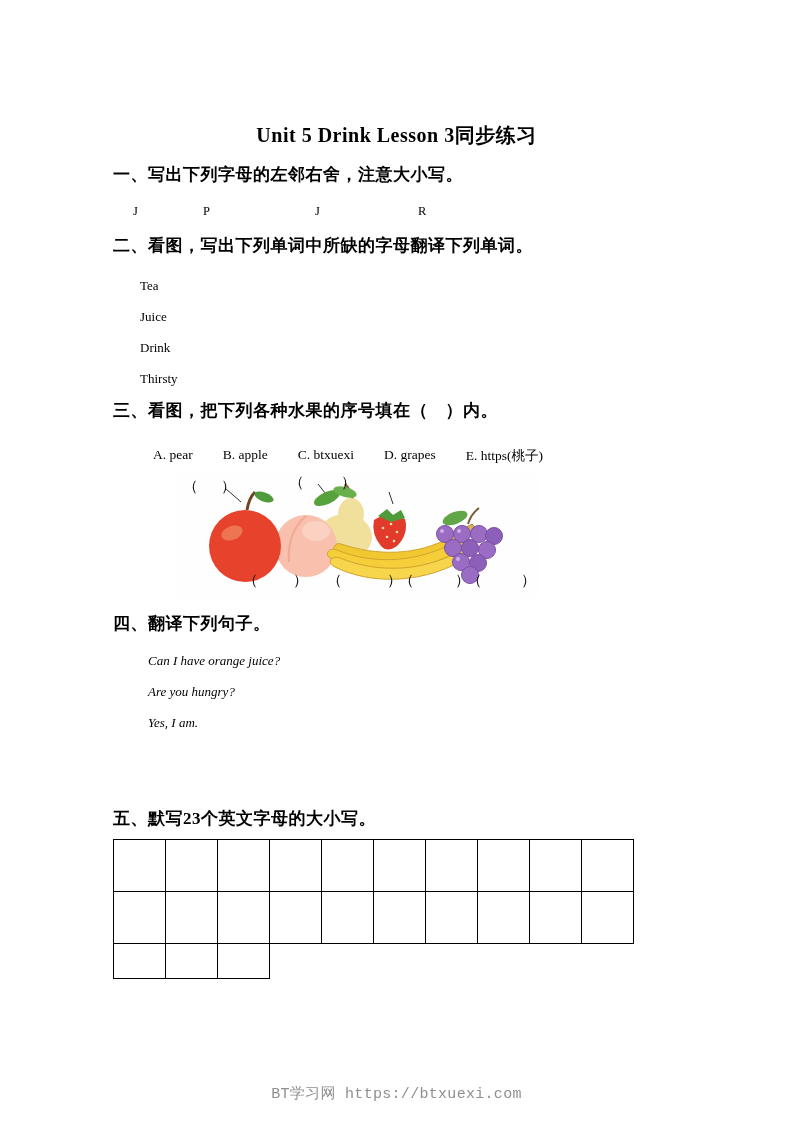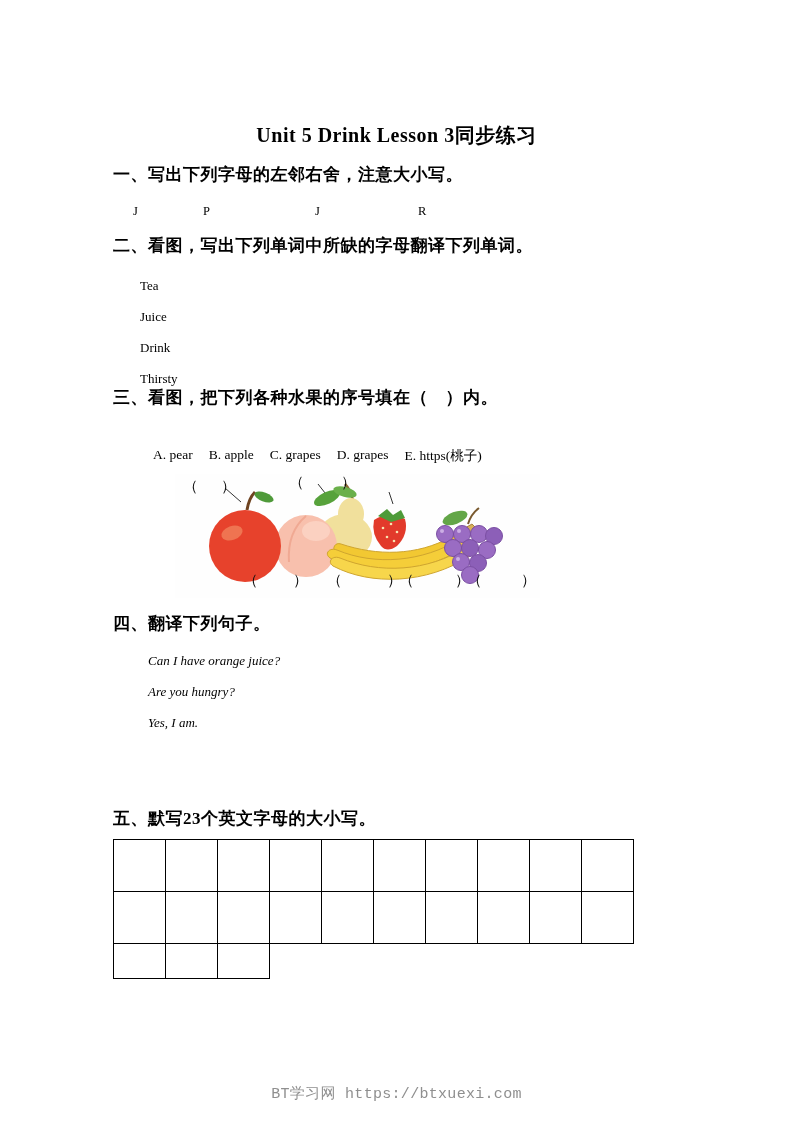--- a/index.html
+++ b/index.html
@@ -24,21 +24,21 @@
     white-space:nowrap;
   }
   .letters-row { position:absolute; top:188px; left:0; width:100%; height:18px; }
   .letters-row span {
     position:absolute; font-size:12.5px;
   }
   .word-list { position:absolute; left:140px; top:254px; }
   .word-list div { line-height:31px; font-size:13px; }
   .options-row {
     position:absolute; left:153px; top:431px;
-    display:flex; gap:16px; font-size:13.5px; white-space:nowrap;
+    display:flex; gap:30px; font-size:13.5px; white-space:nowrap;
   }
   .fruit-image {
     position:absolute; left:175px; top:458px;
     width:365px; height:124px;
     background:#fefefe;
   }
   .fruit-image svg { position:absolute; left:0; top:0; }
   .paren {
     position:absolute; font-size:15px; line-height:16px; color:#111;
   }
@@ -74,25 +74,25 @@
   </div>
 
   <div class="sec-heading" style="top:218px;">二、看图，写出下列单词中所缺的字母翻译下列单词。</div>
   <div class="word-list">
     <div>Tea</div>
     <div>Juice</div>
     <div>Drink</div>
     <div>Thirsty</div>
   </div>
 
-  <div class="sec-heading" style="top:370px;text-align:center;">三、看图，把下列各种水果的序号填在（　）内。</div>
+  <div class="sec-heading" style="top:383px;text-align:center;">三、看图，把下列各种水果的序号填在（　）内。</div>
   <div class="options-row">
     <span>A. pear</span>
     <span>B. apple</span>
-    <span>C. grapes</span>
+    <span>C. btxuexi</span>
     <span>D. grapes</span>
     <span>E. https(桃子)</span>
   </div>
 
   <div class="fruit-image">
     <svg width="365" height="124" viewBox="0 0 365 124">
 
       <line x1="50" y1="14" x2="66" y2="28" stroke="#333" stroke-width="1"></line>
       <line x1="143" y1="10" x2="154" y2="24" stroke="#333" stroke-width="1"></line>
       <line x1="214" y1="18" x2="218" y2="30" stroke="#333" stroke-width="1"></line>

